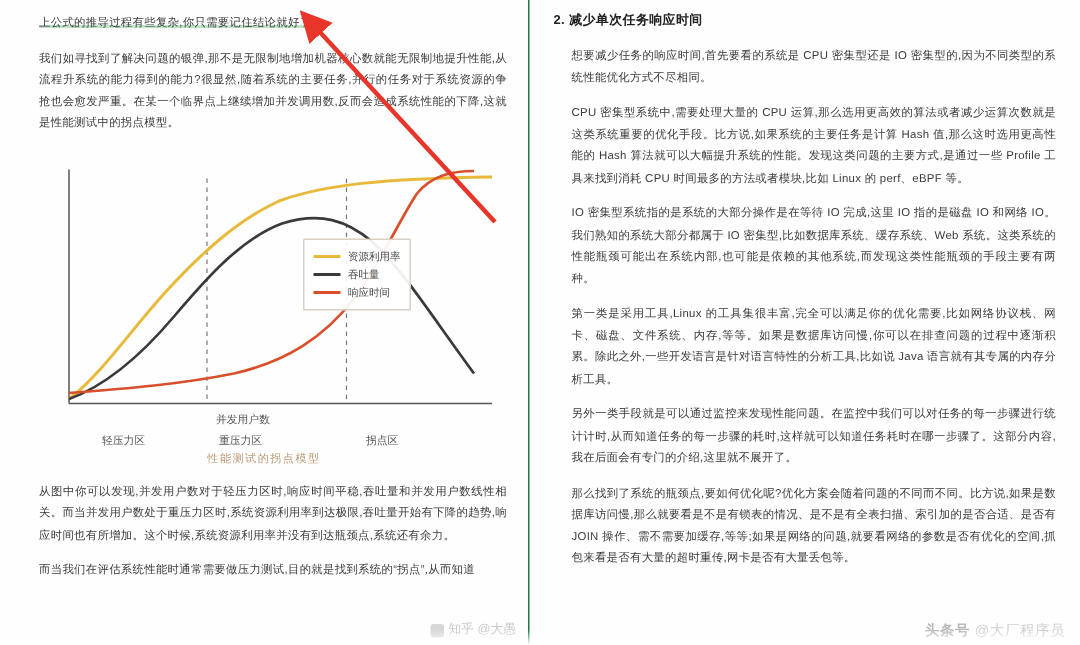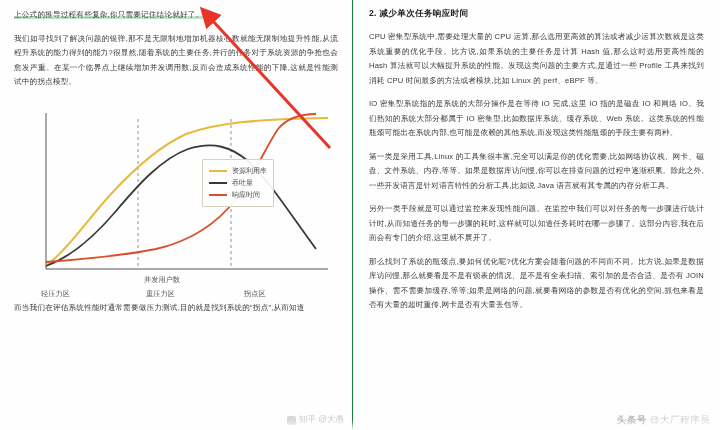--- a/index.html
+++ b/index.html
@@ -31,21 +31,21 @@
   }
   .col-right {
     width: 368px;
     padding: 8px 16px 0 16px;
     border-left: 1px solid #15803d;
   }
   p.body {
     font-size: 7.6px;
     line-height: 14.5px;
     color: #3a3a3a;
-    margin: 0 0 9px 0;
+    margin: 0 0 9px 12px;
     text-align: justify;
     letter-spacing: 0.2px;
   }
   .highlight-line {
     display: inline;
     background: linear-gradient(to bottom, transparent 72%, #bfe3c8 72%, #bfe3c8 96%, transparent 96%);
   }
   .section-title {
     font-size: 8.6px;
     font-weight: bold;
@@ -176,52 +176,55 @@
 
         <path d="M30,167 C52,150 72,120 95,95 C118,70 142,48 170,35 C200,24 240,20 312,19" fill="none" stroke="#e8b93a" stroke-width="2"></path>
 
         <path d="M30,167 C55,158 78,138 100,112 C122,86 145,60 172,50 C198,42 215,48 232,62 C252,80 272,112 300,150" fill="none" stroke="#3a3a3a" stroke-width="1.8"></path>
 
         <path d="M30,163 C70,160 105,157 140,150 C175,142 200,126 220,100 C238,76 250,48 262,30 C272,18 285,15 300,15" fill="none" stroke="#d94f2b" stroke-width="1.8"></path>
       </svg>
 
       <div class="axis-label" style="left:128px; top:176px;">并发用户数</div>
 
-      <div class="zone-label" style="left:25px; top:190px;">轻压力区</div>
+      <div class="zone-label" style="left:52px; top:190px;">轻压力区</div>
       <div class="zone-label" style="left:130px; top:190px;">重压力区</div>
       <div class="zone-label" style="left:228px; top:190px;">拐点区</div>
 
       <div class="legend-box" style="left:186px; top:60px;">
         <div class="legend-row">
           <span class="legend-swatch" style="background:#e8b93a;"></span>
           <span class="legend-text">资源利用率</span>
         </div>
         <div class="legend-row">
           <span class="legend-swatch" style="background:#3a3a3a;"></span>
           <span class="legend-text">吞吐量</span>
         </div>
         <div class="legend-row">
           <span class="legend-swatch" style="background:#d94f2b;"></span>
           <span class="legend-text">响应时间</span>
         </div>
       </div>
     </div>
 
-
+    <div class="chart-caption">性能测试的拐点模型</div>
+
+    <p class="body">从图中你可以发现,并发用户数对于轻压力区时,响应时间平稳,吞吐量和并发用户数线性相关。而当并发用户数处于重压力区时,系统资源利用率到达极限,吞吐量开始有下降的趋势,响应时间也有所增加。这个时候,系统资源利用率并没有到达瓶颈点,系统还有余力。</p>
     <p class="body">而当我们在评估系统性能时通常需要做压力测试,目的就是找到系统的“拐点”,从而知道</p>
 
     <div class="wm-left">
       <span class="wm-logo"></span>
       <span>知乎 @大愚</span>
     </div>
   </div>
 
   <div class="col col-right">
     <div class="section-title">2. 减少单次任务响应时间</div>
 
+    <p class="body">想要减少任务的响应时间,首先要看的系统是 CPU 密集型还是 IO 密集型的,因为不同类型的系统性能优化方式不尽相同。</p>
     <p class="body">CPU 密集型系统中,需要处理大量的 CPU 运算,那么选用更高效的算法或者减少运算次数就是这类系统重要的优化手段。比方说,如果系统的主要任务是计算 Hash 值,那么这时选用更高性能的 Hash 算法就可以大幅提升系统的性能。发现这类问题的主要方式,是通过一些 Profile 工具来找到消耗 CPU 时间最多的方法或者模块,比如 Linux 的 perf、eBPF 等。</p>
     <p class="body">IO 密集型系统指的是系统的大部分操作是在等待 IO 完成,这里 IO 指的是磁盘 IO 和网络 IO。我们熟知的系统大部分都属于 IO 密集型,比如数据库系统、缓存系统、Web 系统。这类系统的性能瓶颈可能出在系统内部,也可能是依赖的其他系统,而发现这类性能瓶颈的手段主要有两种。</p>
     <p class="body">第一类是采用工具,Linux 的工具集很丰富,完全可以满足你的优化需要,比如网络协议栈、网卡、磁盘、文件系统、内存,等等。如果是数据库访问慢,你可以在排查问题的过程中逐渐积累。除此之外,一些开发语言是针对语言特性的分析工具,比如说 Java 语言就有其专属的内存分析工具。</p>
     <p class="body">另外一类手段就是可以通过监控来发现性能问题。在监控中我们可以对任务的每一步骤进行统计计时,从而知道任务的每一步骤的耗时,这样就可以知道任务耗时在哪一步骤了。这部分内容,我在后面会有专门的介绍,这里就不展开了。</p>
     <p class="body">那么找到了系统的瓶颈点,要如何优化呢?优化方案会随着问题的不同而不同。比方说,如果是数据库访问慢,那么就要看是不是有锁表的情况、是不是有全表扫描、索引加的是否合适、是否有 JOIN 操作、需不需要加缓存,等等;如果是网络的问题,就要看网络的参数是否有优化的空间,抓包来看是否有大量的超时重传,网卡是否有大量丢包等。</p>
 
     <div class="wm-right">
       <span>头条号</span>
       <span class="sub">@大厂程序员</span>
     </div>

